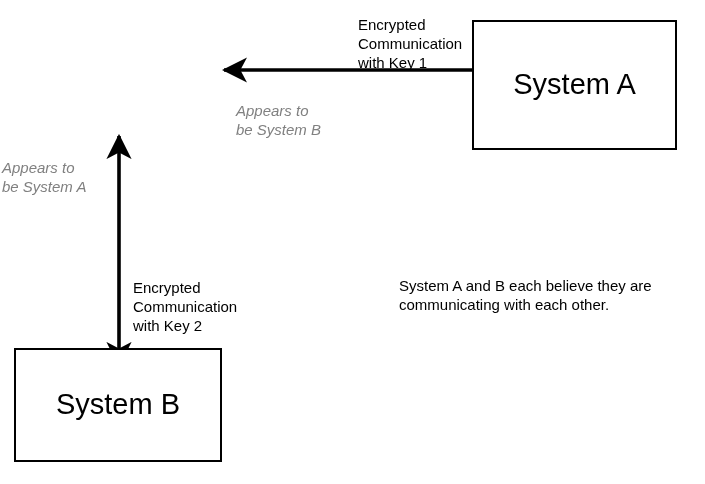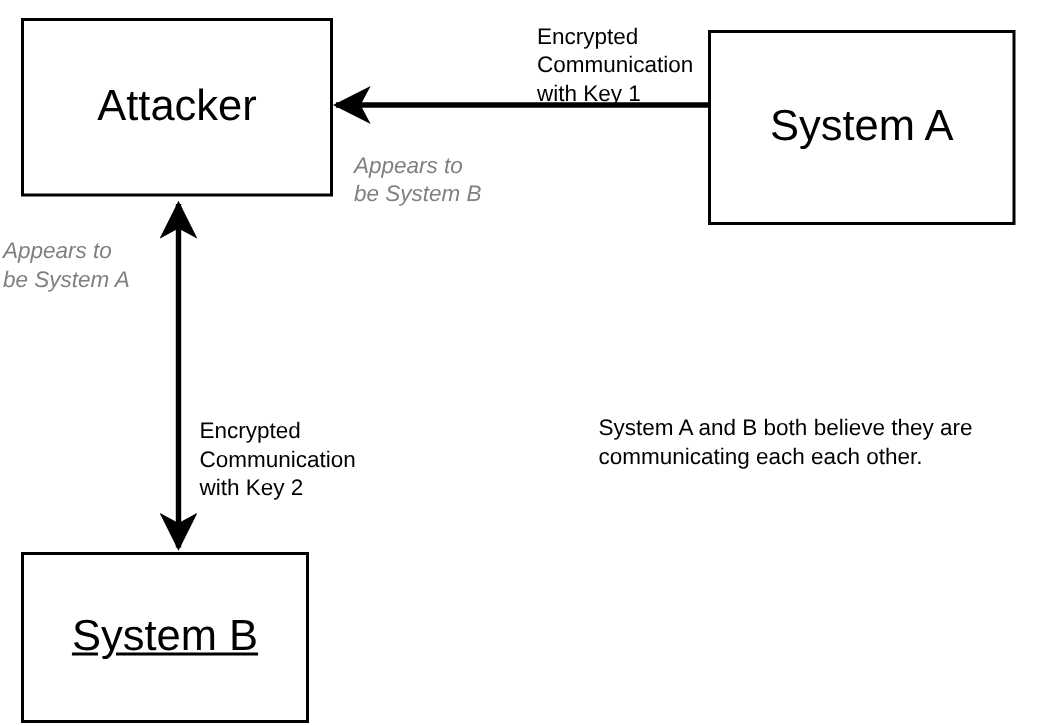--- a/index.html
+++ b/index.html
@@ -43,24 +43,23 @@
   }
   #box-system-a {
     left: 472px;
     top: 20px;
     width: 205px;
     height: 130px;
     text-align: right;
   }
   #box-system-b {
     left: 14px;
-    top: 368px;
-    width: 192px;
+    top: 348px;
+    width: 208px;
     height: 114px;
-    text-decoration: underline;
   }
   .edge-svg {
     position: absolute;
     left: 0;
     top: 0;
     width: 705px;
     height: 484px;
     overflow: visible;
     pointer-events: none;
   }
@@ -115,23 +114,20 @@
       <marker id="arrow-start" viewBox="0 0 12 12" refX="11" refY="6" markerWidth="7" markerHeight="7" orient="auto-start-reverse" markerUnits="strokeWidth">
         <path d="M 0 0 L 12 6 L 0 12 L 3.2 6 Z" fill="#000000"></path>
       </marker>
     </defs>
 
     <line x1="224" y1="70" x2="496" y2="70" stroke="#000000" stroke-width="3.6" marker-start="url(#arrow-start)" marker-end="url(#arrow-end)"></line>
 
     <line x1="119" y1="136" x2="119" y2="365" stroke="#000000" stroke-width="3.6" marker-start="url(#arrow-start)" marker-end="url(#arrow-end)"></line>
   </svg>
 
-  <div class="node-box" id="box-attacker">
-    <span class="node-label">Attacker</span>
-  </div>
 
   <div class="node-box" id="box-system-a">
     <span class="node-label">System A</span>
   </div>
 
   <div class="node-box" id="box-system-b">
     <span class="node-label">System B</span>
   </div>
 
   <div class="annotation" id="label-key1">Encrypted
@@ -141,15 +137,15 @@
   <div class="annotation" id="label-key2">Encrypted
 Communication
 with Key 2</div>
 
   <div class="annotation muted" id="label-appears-b">Appears to
 be System B</div>
 
   <div class="annotation muted" id="label-appears-a">Appears to
 be System A</div>
 
-  <div class="annotation" id="label-note">System A and B both believe they are communicating each each other.</div>
+  <div class="annotation" id="label-note">System A and B each believe they are communicating with each other.</div>
 
 </div>
 
 </body></html>

